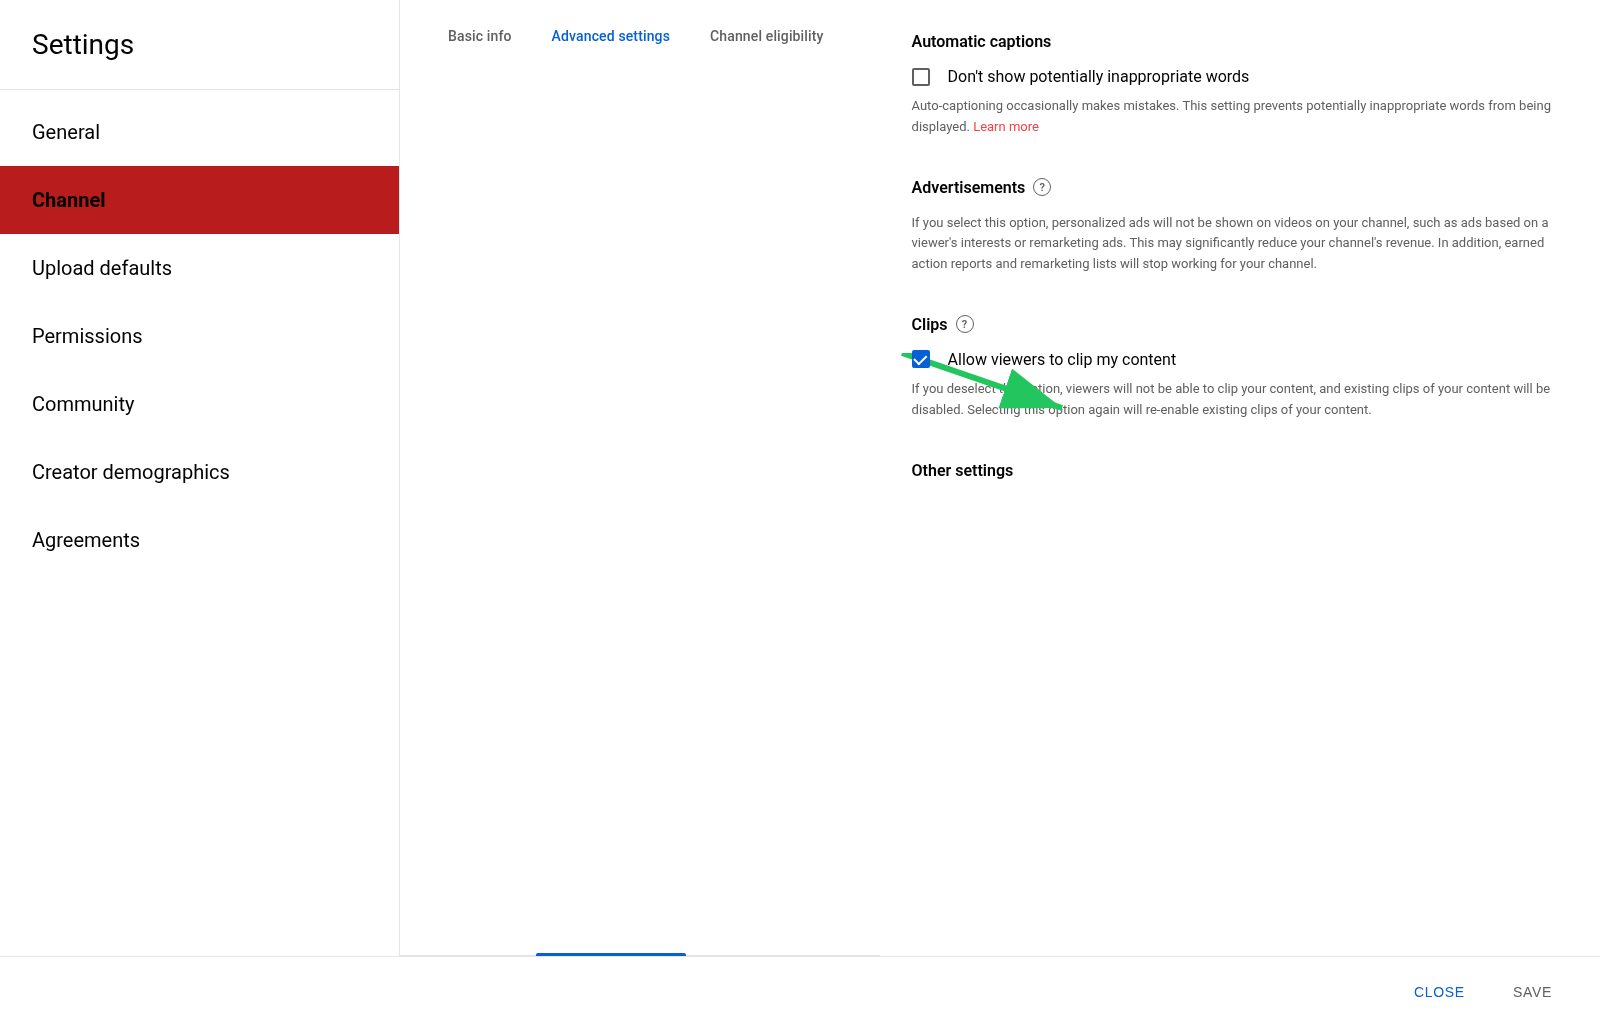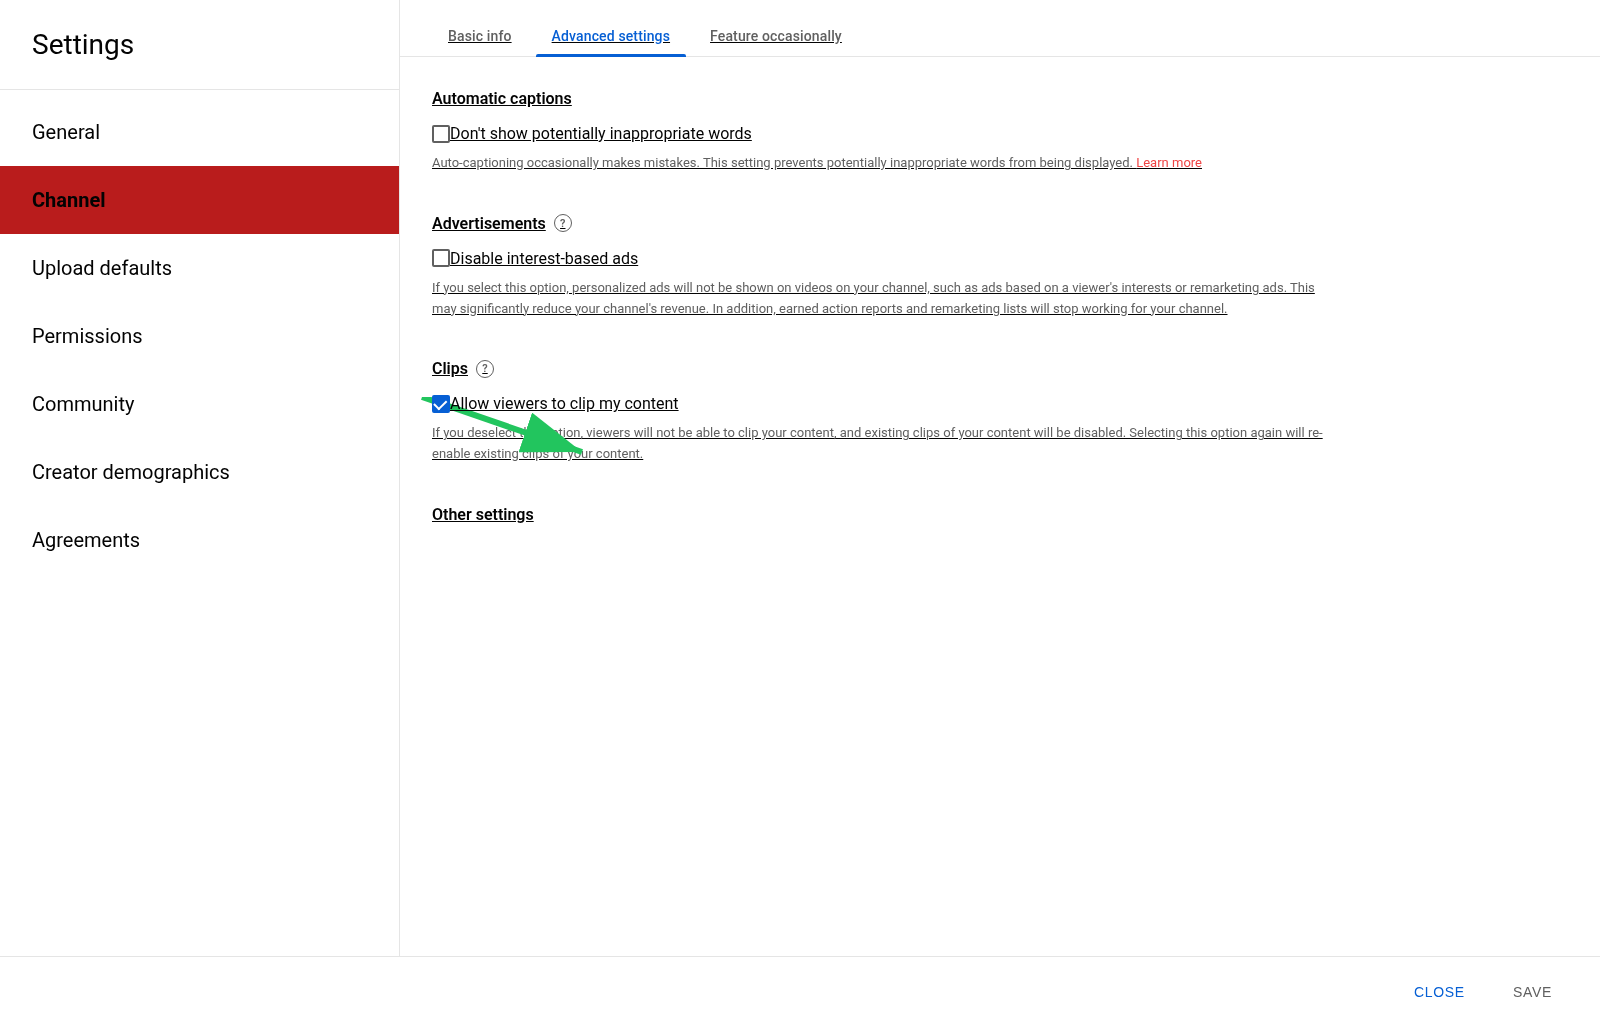--- a/index.html
+++ b/index.html
@@ -61,23 +61,22 @@
       align-items: center;
     }
     .sidebar-item.active {
       background: #b91c1c;
       font-weight: 700;
     }
     
     .content-area {
       flex: 1;
       display: flex;
-      flex-direction: column;
+      flex-direction: row;
       overflow: hidden;
-      text-decoration: underline;
     }
     
     .tabs-bar {
       display: flex;
       border-bottom: 1px solid #e5e5e5;
       padding: 0 32px;
       padding-top: 16px;
     }
     .tab {
       padding: 12px 16px;
@@ -129,21 +128,21 @@
       border: 1.5px solid #606060;
       border-radius: 50%;
       font-size: 11px;
       color: #606060;
       cursor: pointer;
       font-weight: 600;
     }
     .checkbox-row {
       display: flex;
       align-items: center;
-      gap: 0;
+      gap: 18px;
       margin-bottom: 10px;
     }
     .checkbox {
       width: 18px;
       height: 18px;
       min-width: 18px;
       border: 2px solid #606060;
       border-radius: 2px;
       display: flex;
       align-items: center;
@@ -249,21 +248,21 @@
     <div class="content-area">
 
       <div class="tabs-bar">
         <div class="tab">
           <span>Basic info</span>
         </div>
         <div class="tab active">
           <span>Advanced settings</span>
         </div>
         <div class="tab">
-          <span>Feature occasionally</span>
+          <span>Channel eligibility</span>
         </div>
       </div>
 
       <div class="content-scroll">
 
         <div class="section">
           <div class="section-title">
             <span>Automatic captions</span>
           </div>
           <div class="checkbox-row">
@@ -273,24 +272,20 @@
           <div class="section-description">
             <span>Auto-captioning occasionally makes mistakes. This setting prevents potentially inappropriate words from being displayed.</span>
             <span> </span><a class="learn-more">Learn more</a>
           </div>
         </div>
 
         <div class="section">
           <div class="section-title">
             <span>Advertisements</span>
             <span class="help-icon">?</span>
-          </div>
-          <div class="checkbox-row">
-            <div class="checkbox"></div>
-            <span class="checkbox-label">Disable interest-based ads</span>
           </div>
           <div class="section-description">If you select this option, personalized ads will not be shown on videos on your channel, such as ads based on a viewer's interests or remarketing ads. This may significantly reduce your channel's revenue. In addition, earned action reports and remarketing lists will stop working for your channel.</div>
         </div>
 
         <div class="section" style="position:relative;">
           <div class="section-title">
             <span>Clips</span>
             <span class="help-icon">?</span>
           </div>
 

